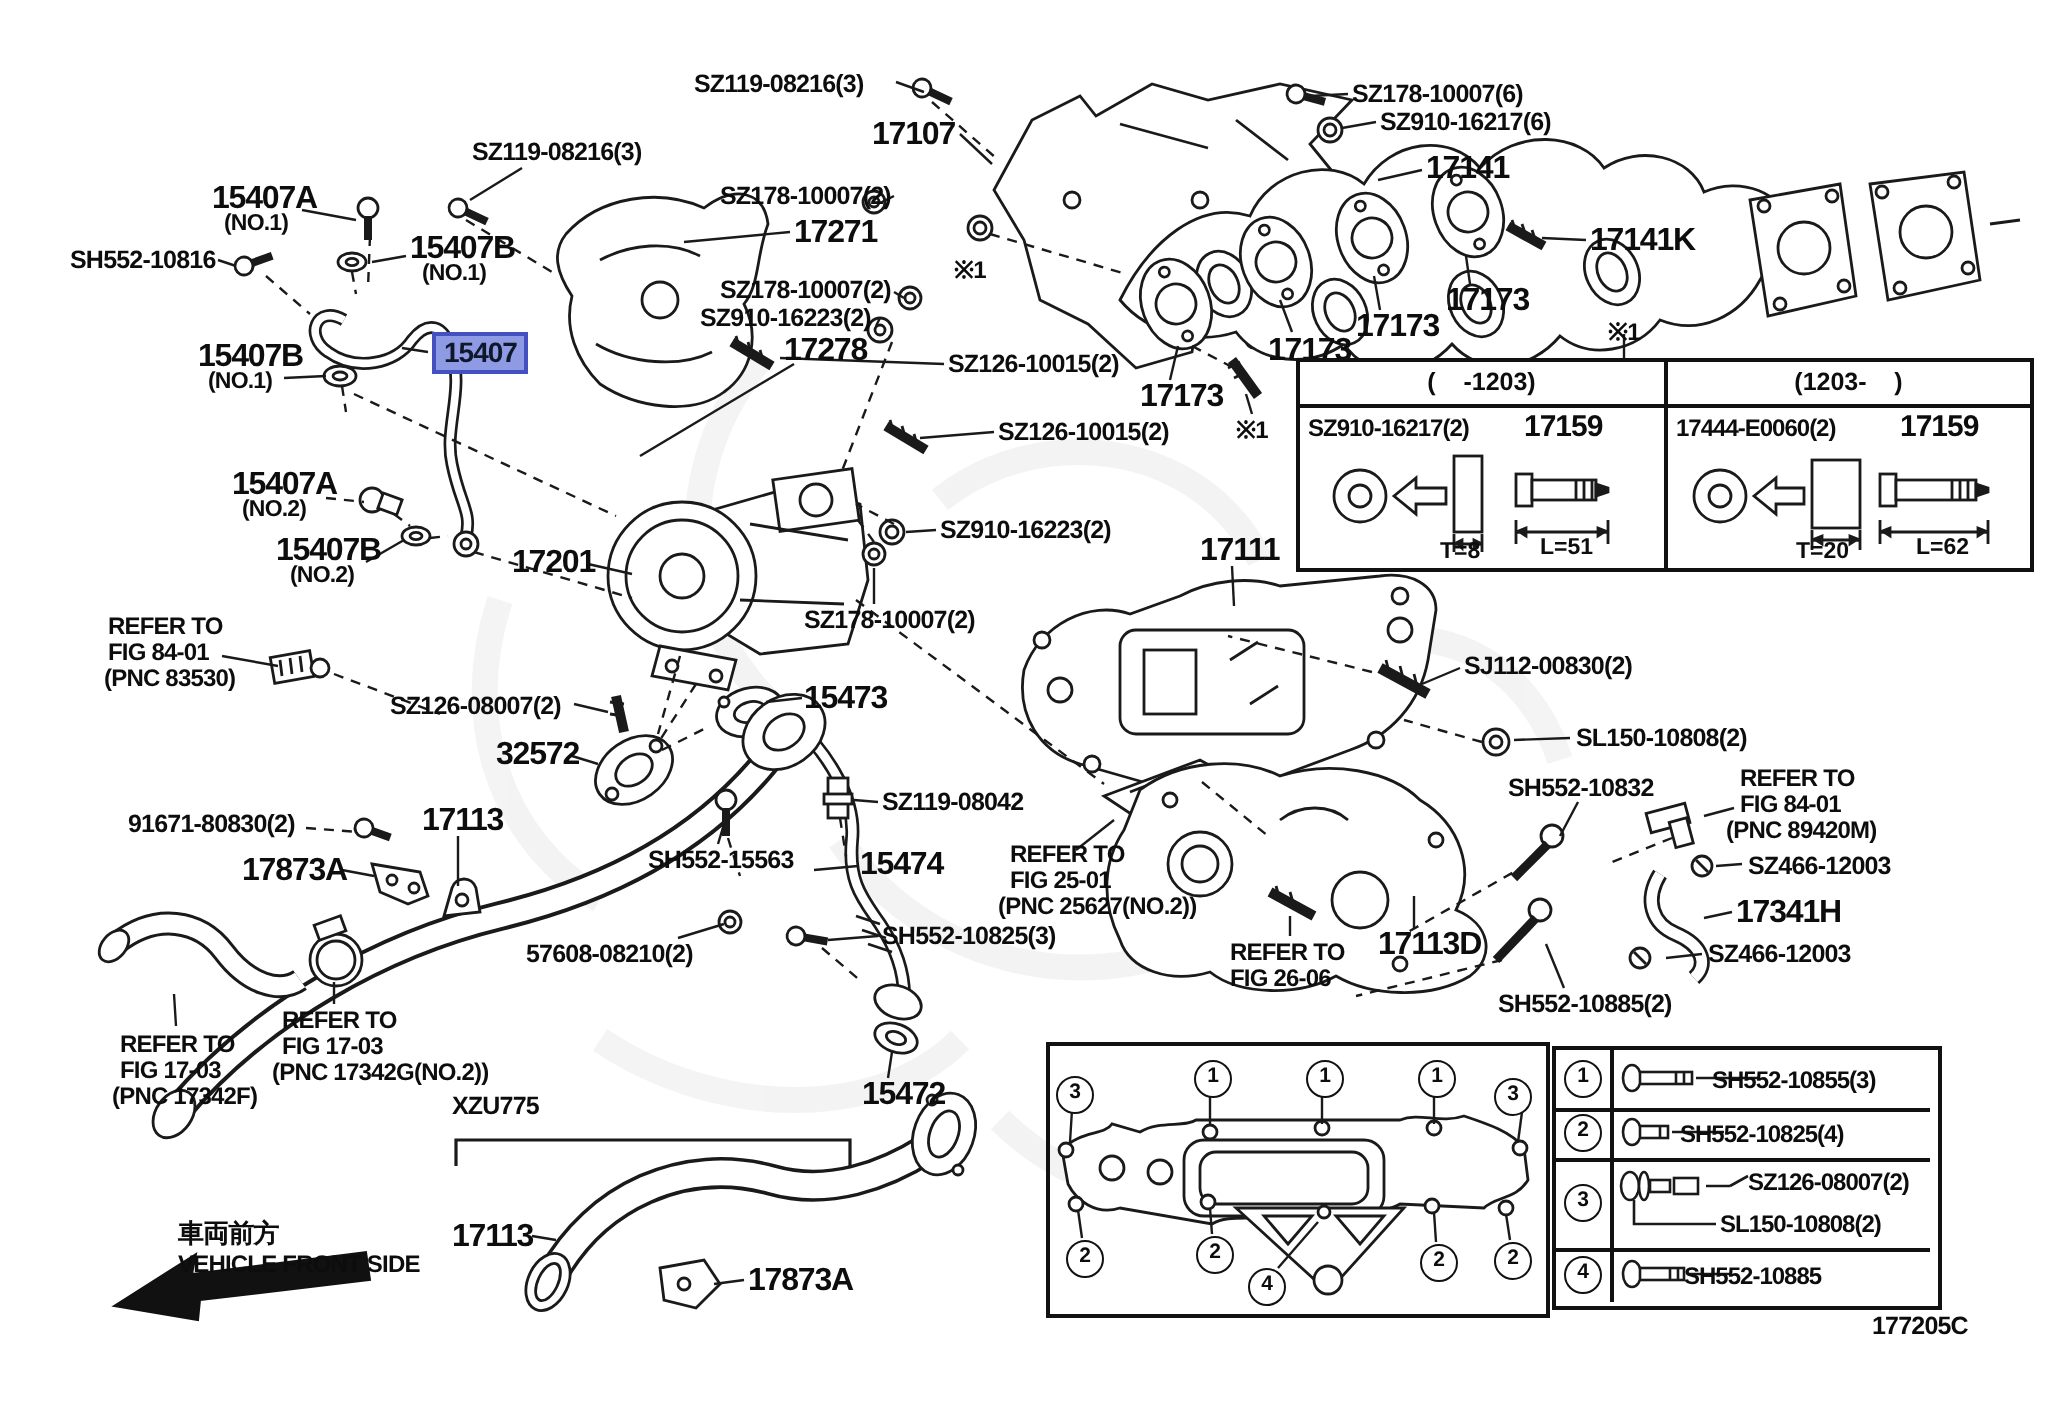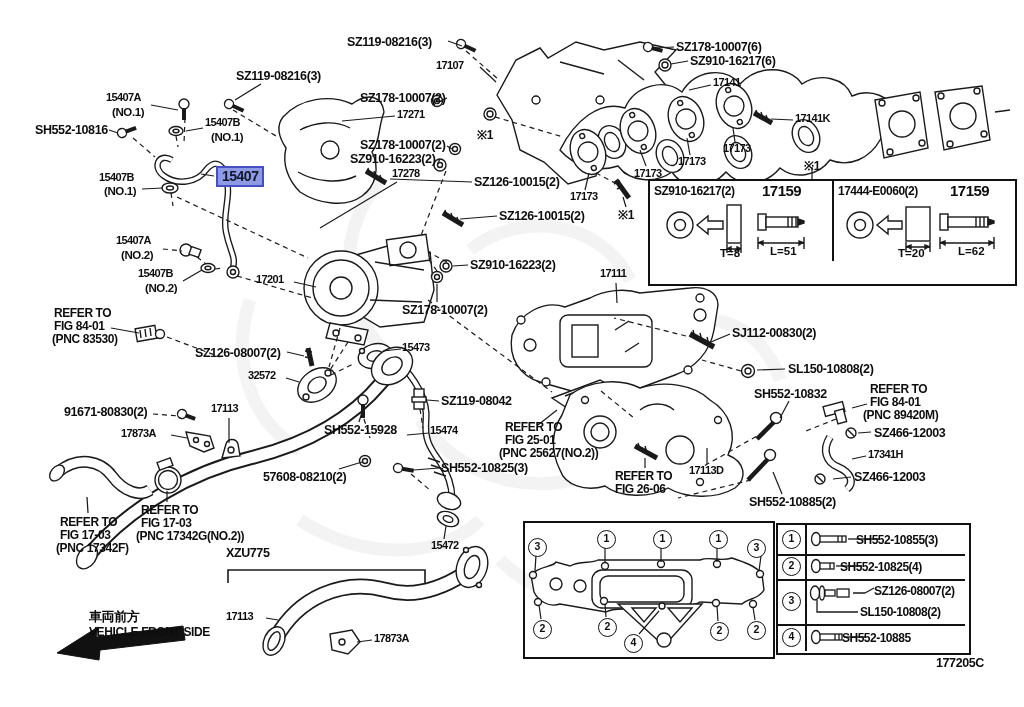--- a/index.html
+++ b/index.html
@@ -1,21 +1,21 @@
 <!DOCTYPE html>
 <html><head>
 <meta charset="utf-8">
 <style>
   html,body{margin:0;padding:0;background:#ffffff}
   #stage{position:relative;width:1024px;height:707px;background:#fff;overflow:hidden;
          font-family:"Liberation Sans",sans-serif;color:#0d0d0d}
   #lineart{position:absolute;left:0;top:0}
   .lbl{position:absolute;font-weight:bold;font-size:12.5px;letter-spacing:-0.4px;
        white-space:nowrap;line-height:1;color:#0d0d0d}
-  .pn{font-size:11px;letter-spacing:-0.6px}
+  .pn{font-size:16px;letter-spacing:-0.6px}
   .note{font-size:11.5px}
   .ref{font-size:12px}
   .jp{font-size:13px}
   .star{font-size:12px}
   .hl{background:#8f9ae5;border:2px solid #4450bf;color:#0f172a;padding:1px 4px 2px 4px;
       font-size:14px;letter-spacing:-0.5px}
   
   .spec{position:absolute;left:648px;top:179px;width:365px;height:103px;border:2px solid #111;background:#fff}
   .spec-head{display:flex;height:21px;border-bottom:2px solid #111}
   .spec-head div{flex:1;text-align:center;font-weight:bold;font-size:12.5px;line-height:21px}
@@ -509,21 +509,21 @@
 <div class="lbl" style="left:754px;top:388px">SH552-10832</div>
 <div class="lbl ref" style="left:870px;top:383px">REFER TO</div>
 <div class="lbl ref" style="left:870px;top:396px">FIG 84-01</div>
 <div class="lbl ref" style="left:863px;top:409px">(PNC 89420M)</div>
 <div class="lbl" style="left:874px;top:427px">SZ466-12003</div>
 <div class="lbl pn" style="left:868px;top:449px">17341H</div>
 <div class="lbl" style="left:854px;top:471px">SZ466-12003</div>
 <div class="lbl" style="left:64px;top:406px">91671-80830(2)</div>
 <div class="lbl pn" style="left:211px;top:403px">17113</div>
 <div class="lbl pn" style="left:121px;top:428px">17873A</div>
-<div class="lbl" style="left:324px;top:424px">SH552-15928</div>
+<div class="lbl" style="left:324px;top:424px">SH552-15563</div>
 <div class="lbl pn" style="left:430px;top:425px">15474</div>
 <div class="lbl" style="left:441px;top:395px">SZ119-08042</div>
 <div class="lbl" style="left:441px;top:462px">SH552-10825(3)</div>
 <div class="lbl ref" style="left:505px;top:421px">REFER TO</div>
 <div class="lbl ref" style="left:505px;top:434px">FIG 25-01</div>
 <div class="lbl ref" style="left:499px;top:447px">(PNC 25627(NO.2))</div>
 <div class="lbl ref" style="left:615px;top:470px">REFER TO</div>
 <div class="lbl ref" style="left:615px;top:483px">FIG 26-06</div>
 <div class="lbl pn" style="left:689px;top:465px">17113D</div>
 <div class="lbl" style="left:749px;top:496px">SH552-10885(2)</div>
@@ -536,20 +536,24 @@
 <div class="lbl ref" style="left:136px;top:530px">(PNC 17342G(NO.2))</div>
 <div class="lbl" style="left:226px;top:547px">XZU775</div>
 <div class="lbl pn" style="left:431px;top:540px">15472</div>
 <div class="lbl jp" style="left:89px;top:610px">車両前方</div>
 <div class="lbl ref" style="left:89px;top:626px">VEHICLE FRONT SIDE</div>
 <div class="lbl pn" style="left:226px;top:611px">17113</div>
 <div class="lbl pn" style="left:374px;top:633px">17873A</div>
 <div class="lbl" style="left:936px;top:657px">177205C</div>
 
 <div class="spec">
+  <div class="spec-head">
+    <div>(&nbsp;&nbsp;&nbsp;&nbsp;-1203)</div>
+    <div>(1203-&nbsp;&nbsp;&nbsp;&nbsp;)</div>
+  </div>
   <div class="spec-body">
     <div class="spec-div"></div>
     <div class="spec-cell" style="left:0">
       <div class="t1">SZ910-16217(2)</div>
       <div class="t2" style="left:112px">17159</div>
       <svg width="182" height="80" stroke="#1a1a1a" fill="none" stroke-width="1.4">
         <circle cx="30" cy="44" r="13"></circle>
             <circle cx="30" cy="44" r="5.5"></circle>
         <path d="M47,44 L58,35 L58,40 L73,40 L73,48 L58,48 L58,53 Z" fill="#fff"></path>
         <rect x="77" y="24" width="14" height="38" fill="#fff"></rect>

